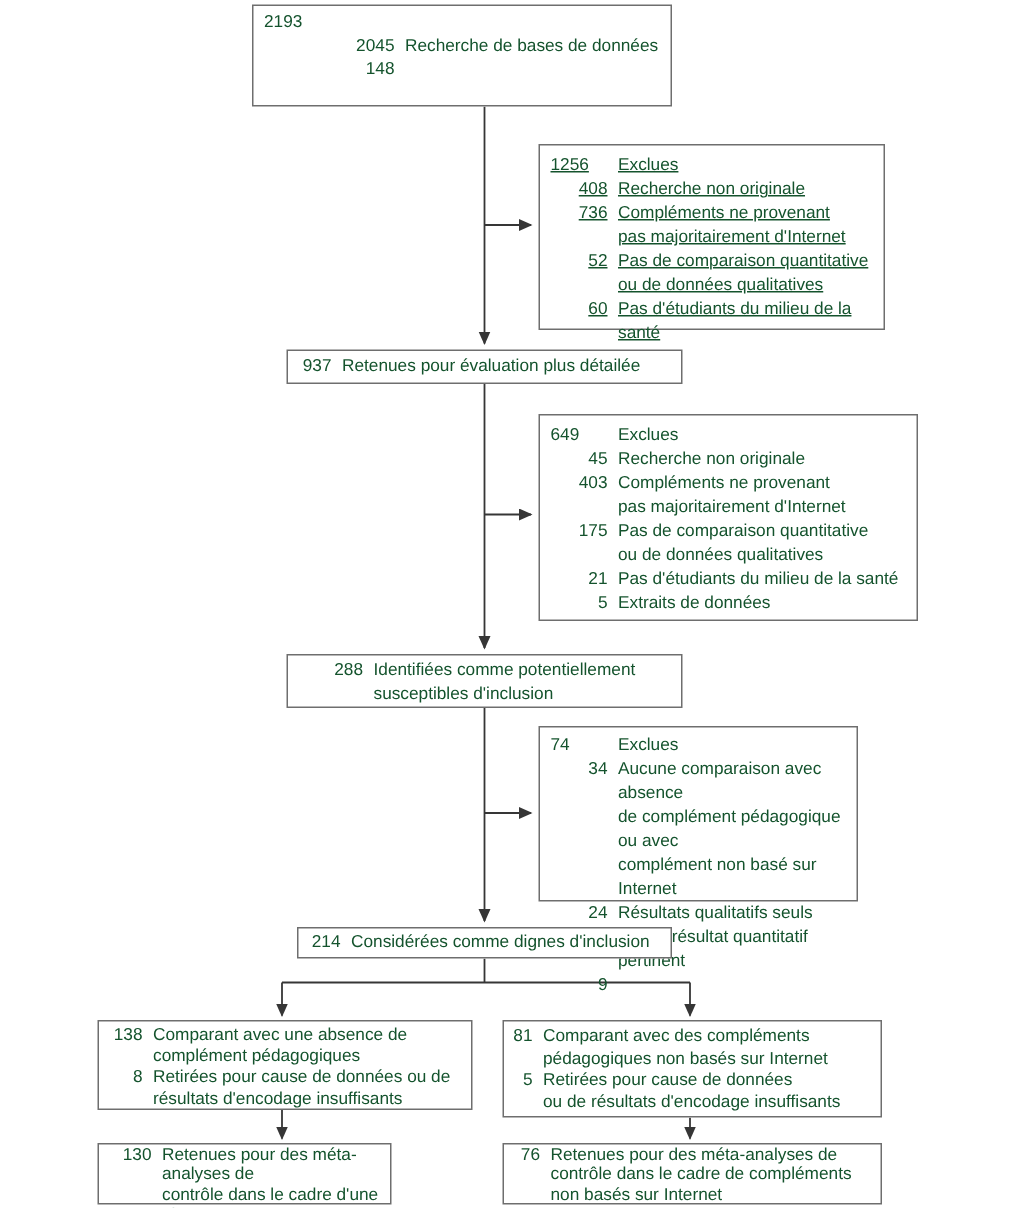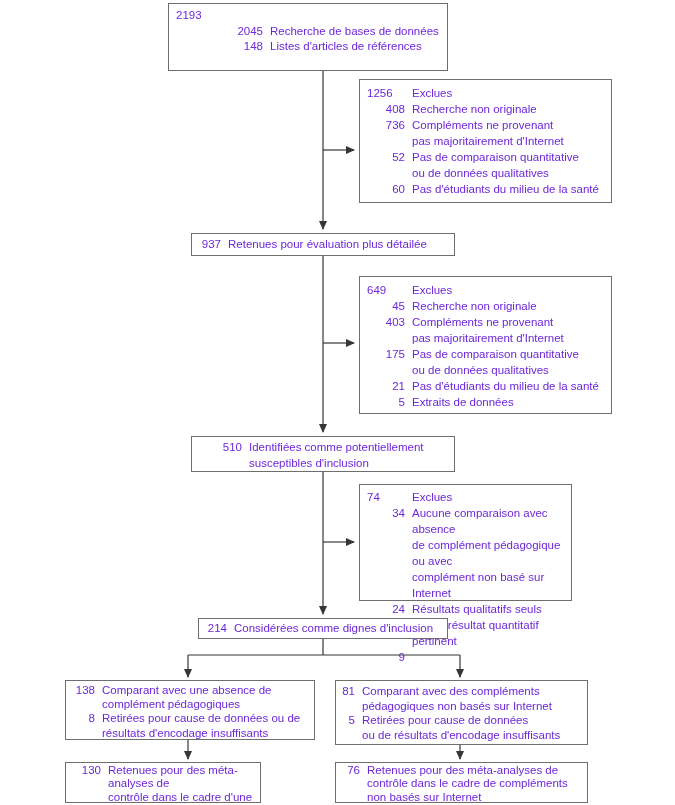--- a/index.html
+++ b/index.html
@@ -1,35 +1,35 @@
 <!DOCTYPE html>
 <html><head>
 <meta charset="utf-8">
 <style>
   html,body{margin:0;padding:0;background:#ffffff;}
   .canvas{
     position:relative;width:675px;height:805px;background:#ffffff;
     font-family:"Liberation Sans","DejaVu Sans",sans-serif;
-    color:#6d28d9;overflow:hidden;
+    color:#14532d;overflow:hidden;
   }
   .connectors{position:absolute;left:0;top:0;width:675px;height:805px;}
   .connectors line{stroke:#363636;stroke-width:1.2;}
   .box{
     position:absolute;box-sizing:border-box;border:1px solid #6e6e6e;
     background:#ffffff;font-size:11.5px;line-height:16px;
     padding:3px 4px 3px 7px;
   }
   .row{display:flex;align-items:flex-start;}
   .row .num{flex:none;width:var(--w0,24px);text-align:right;white-space:pre;}
   .row.lvl1 .num{width:var(--w1,var(--w0,24px));}
   .two-level .row.lvl0 .num{text-align:left;}
   .row .txt{margin-left:7px;white-space:pre-line;}
 
   #b-identified{left:168px;top:3px;width:280px;height:68px;--w0:36px;--w1:87px;line-height:15.6px;padding-top:4px;}
-  #b-excl1{left:359px;top:79px;width:253px;height:124px;--w0:38px;--w1:38px;padding-top:5px;}
+  #b-excl1{left:359px;top:96px;width:231px;height:124px;--w0:38px;--w1:38px;padding-top:5px;text-decoration:underline;}
   #b-937{left:191px;top:233px;width:264px;height:23px;--w0:22px;padding-top:2px;}
   #b-excl2{left:359px;top:276px;width:253px;height:138px;--w0:38px;--w1:38px;padding-top:5px;}
   #b-288{left:191px;top:436px;width:264px;height:36px;--w0:26px;padding-left:24px;padding-top:2px;}
   #b-excl3{left:359px;top:484px;width:213px;height:117px;--w0:38px;--w1:38px;padding-top:4px;}
   #b-214{left:198px;top:618px;width:250px;height:21px;--w0:22px;padding-top:1px;padding-left:6px;}
   #b-vsleft{left:65px;top:680px;width:250px;height:60px;--w0:22px;line-height:14.2px;padding-top:2px;}
   #b-vsright{left:335px;top:680px;width:253px;height:65px;--w0:16px;line-height:14.6px;padding-top:3px;padding-left:3px;}
   #b-metaleft{left:65px;top:762px;width:196px;height:41px;--w0:22px;line-height:13.4px;padding-top:1px;padding-left:13px;}
   #b-metaright{left:335px;top:762px;width:253px;height:41px;--w0:16px;line-height:13.4px;padding-top:1px;padding-left:8px;}
 </style>
@@ -61,21 +61,20 @@
   <div class="box two-level" id="b-identified">
       <div class="row lvl0">
         <span class="num">2193</span>
       </div>
       <div class="row lvl1">
         <span class="num">2045</span>
         <span class="txt">Recherche de bases de données</span>
       </div>
       <div class="row lvl1">
         <span class="num">148</span>
-        <span class="txt">Listes d'articles de références</span>
       </div>
     </div>
   <div class="box two-level" id="b-excl1">
       <div class="row lvl0">
         <span class="num">1256</span>
         <span class="txt">Exclues</span>
       </div>
       <div class="row lvl1">
         <span class="num">408</span>
         <span class="txt">Recherche non originale</span>
@@ -124,21 +123,21 @@
         <span class="num">21</span>
         <span class="txt">Pas d'étudiants du milieu de la santé</span>
       </div>
       <div class="row lvl1">
         <span class="num">5</span>
         <span class="txt">Extraits de données</span>
       </div>
     </div>
   <div class="box" id="b-288">
       <div class="row lvl0">
-        <span class="num">510</span>
+        <span class="num">288</span>
         <span class="txt">Identifiées comme potentiellement
 susceptibles d'inclusion</span>
       </div>
     </div>
   <div class="box two-level" id="b-excl3">
       <div class="row lvl0">
         <span class="num">74</span>
         <span class="txt">Exclues</span>
       </div>
       <div class="row lvl1">

